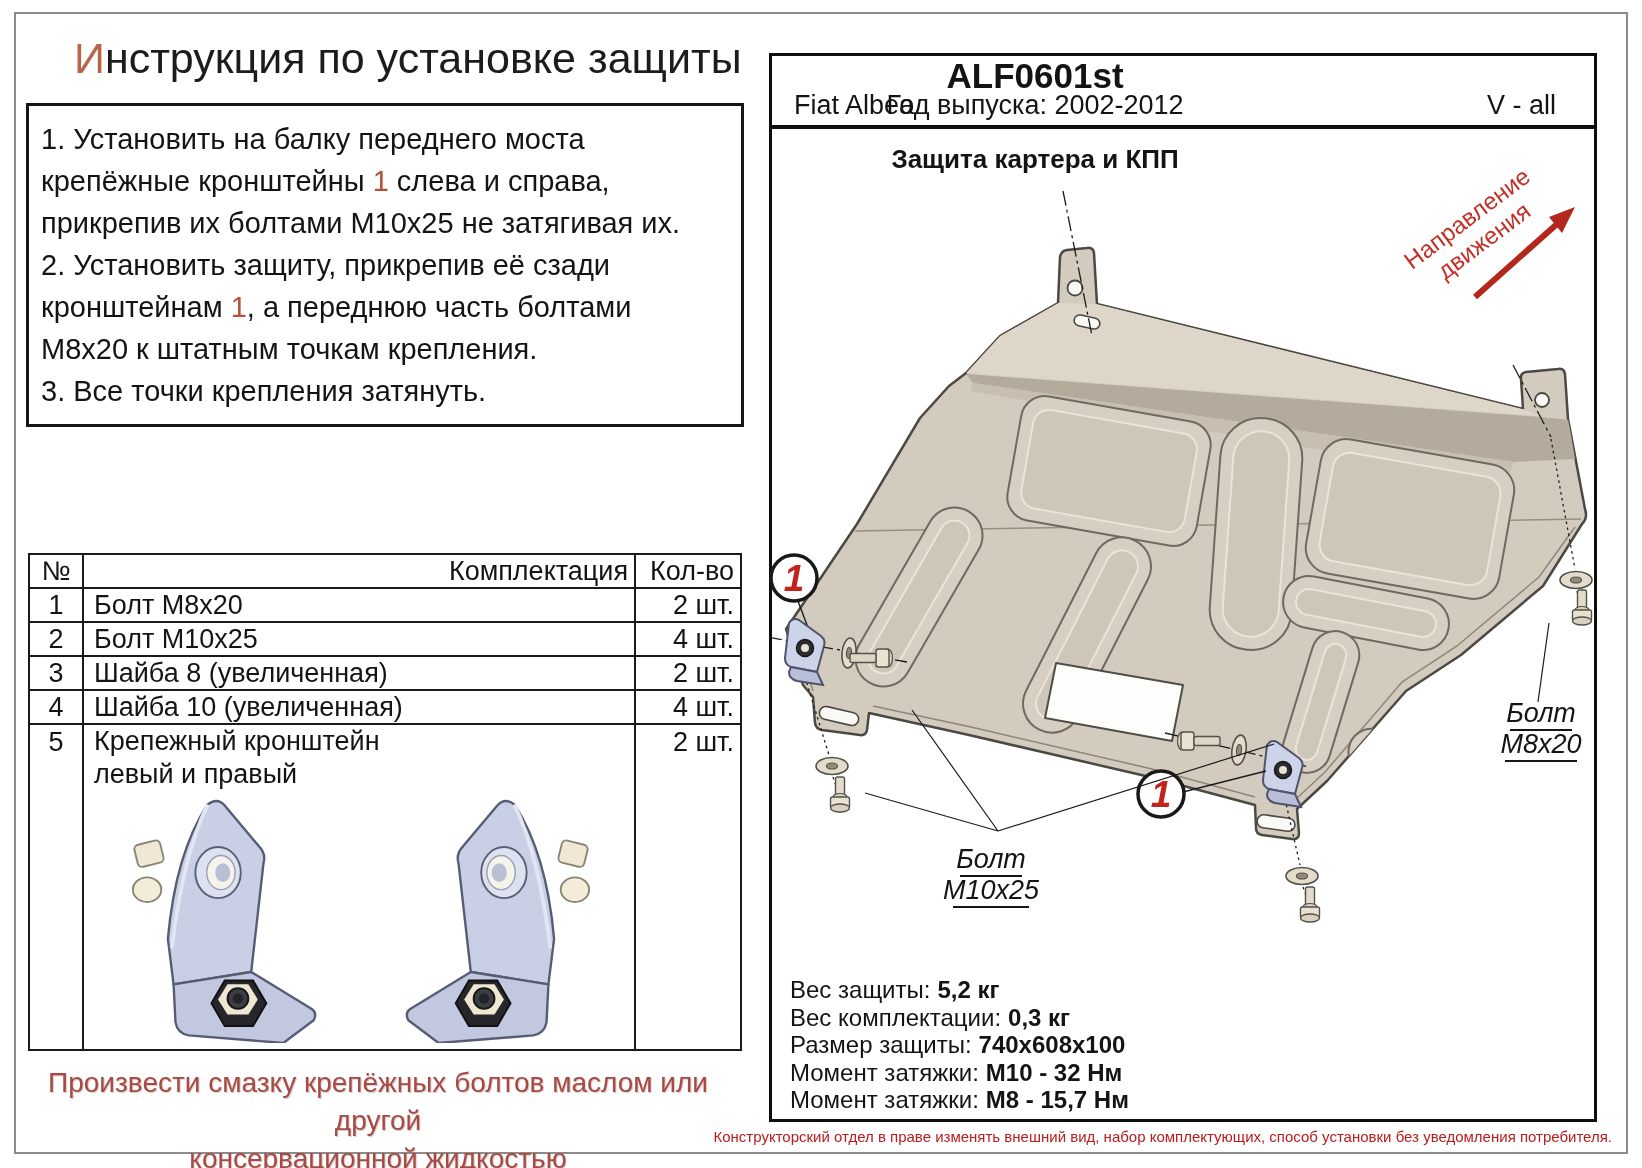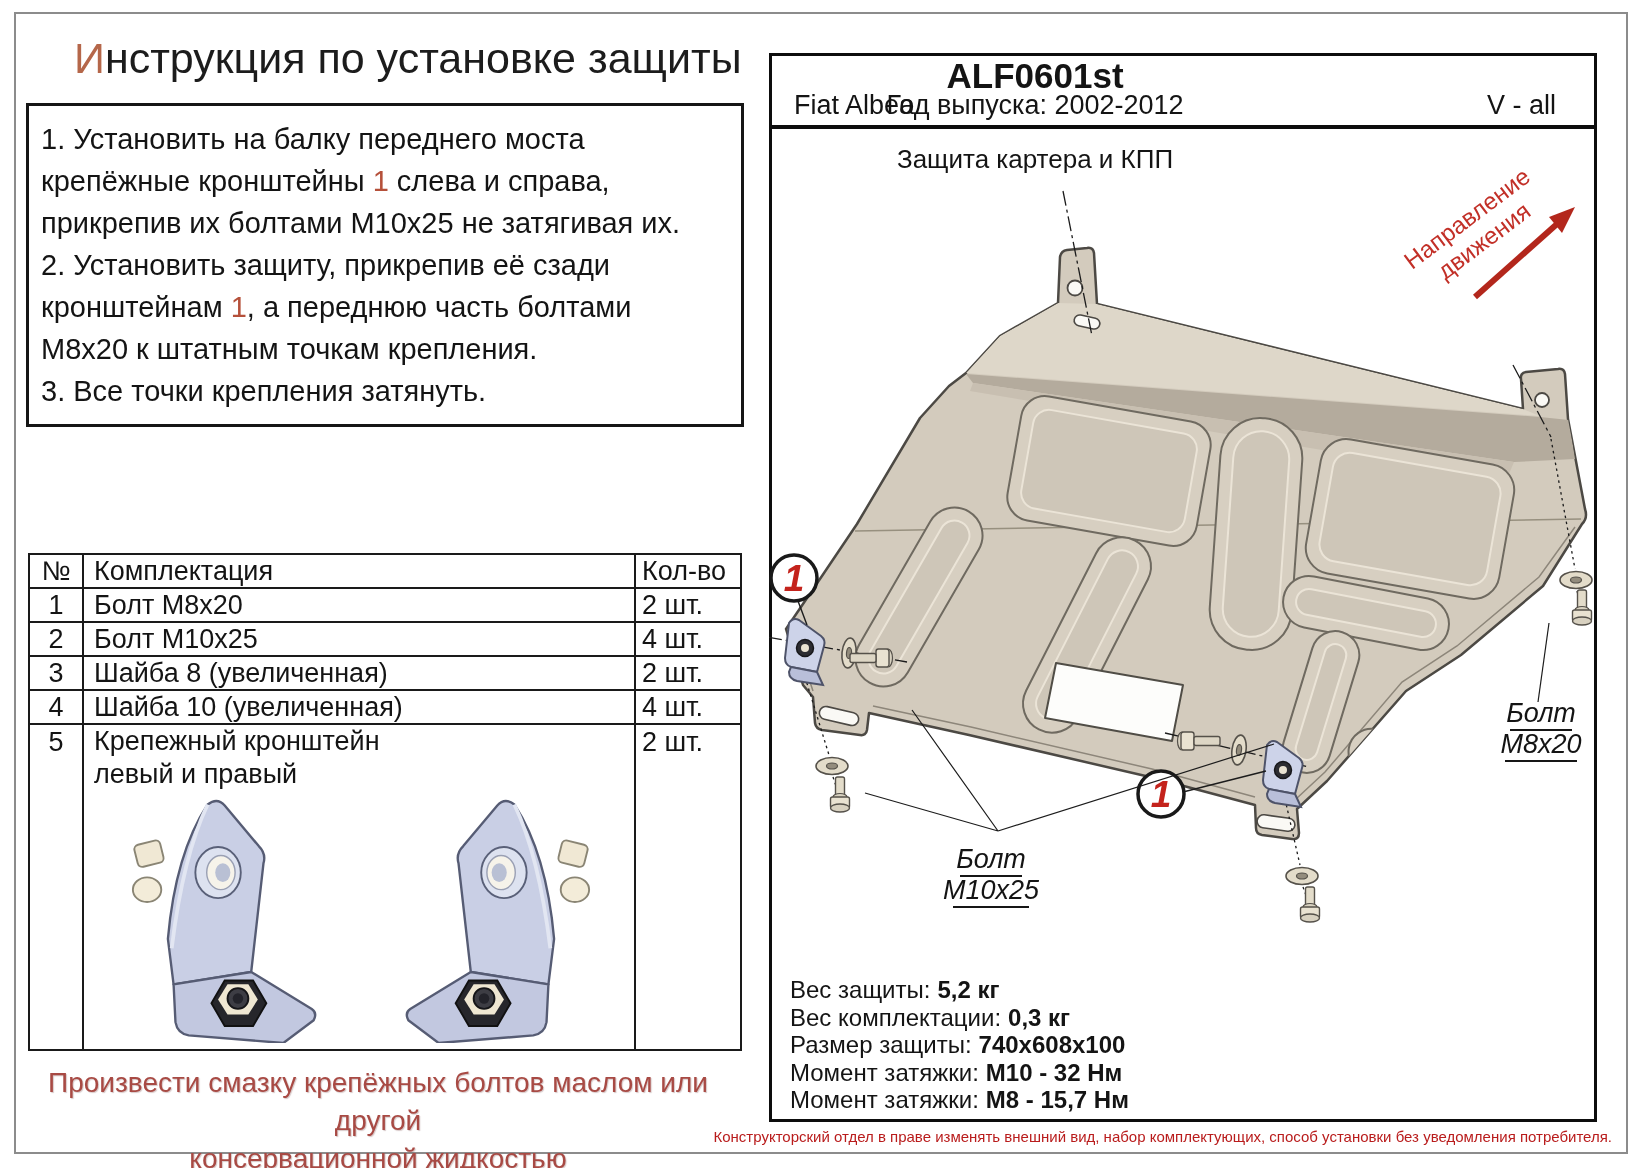--- a/index.html
+++ b/index.html
@@ -13,37 +13,37 @@
   .main-title{position:absolute;left:36px;top:34px;font-size:43px;color:#1c1c1c;white-space:nowrap;margin-left:38px;}
   .main-title .accent{color:#b5674a;}
   .instr-box{position:absolute;left:26px;top:103px;width:700px;
     border:3px solid #161616;padding:12px 0 12px 12px;font-size:29px;line-height:42px;background:#fff;}
   .instr-line{white-space:nowrap;}
   .instr-line .red{color:#b5503a;}
   .tbl{position:absolute;left:28px;top:553px;border-collapse:collapse;font-size:27px;background:#fff;}
   .tbl td{border:2px solid #1a1a1a;padding:0 6px;height:32px;}
   .td-num{width:40px;text-align:center;}
   .td-name{width:534px;text-align:left;padding-left:10px !important;}
-  .td-qty{width:92px;text-align:left;white-space:nowrap;}
-  .td-name-c{text-align:left;}
+  .td-qty{width:92px;text-align:right;white-space:nowrap;}
+  .td-name-c{text-align:right;}
   .row5 td{vertical-align:top;}
   .row5 .td-num,.row5 .td-qty{padding-top:2px;}
   .name-line{line-height:33px;white-space:nowrap;}
   .bracket-fig{display:block;margin:4px auto 6px auto;}
   .warning{position:absolute;left:20px;top:1064px;width:716px;text-align:center;
     font-size:28px;line-height:38px;color:#a84a44;text-shadow:1px 1px 1px rgba(90,30,30,.25);}
   
   .panel{position:absolute;left:769px;top:53px;width:828px;height:1069px;
     border:3px solid #0d0d0d;box-sizing:border-box;background:#fff;}
   .panel-header{position:absolute;left:0;top:0;width:100%;height:69px;border-bottom:4px solid #0d0d0d;}
   .p-code{position:absolute;left:32%;transform:translateX(-50%);top:0;font-size:35px;font-weight:bold;white-space:nowrap;}
   .p-model{position:absolute;left:22px;bottom:4px;font-size:27px;white-space:nowrap;}
   .p-years{position:absolute;left:32%;transform:translateX(-50%);bottom:4px;font-size:27px;white-space:nowrap;}
   .p-engine{position:absolute;right:38px;bottom:4px;font-size:27px;white-space:nowrap;}
-  .p-subtitle{position:absolute;left:32%;transform:translateX(-50%);top:88px;font-size:26px;white-space:nowrap;}
+  .p-subtitle{position:absolute;left:32%;transform:translateX(-50%);top:88px;font-size:26px;white-space:nowrap;font-weight:bold;}
   .drawing{position:absolute;left:769px;top:129px;width:828px;height:993px;pointer-events:none;}
   .specs{position:absolute;left:790px;top:976px;font-size:24px;line-height:27.5px;background:transparent;}
   .spec-line{white-space:nowrap;}
   .spec-line .val{margin-left:7px;font-weight:bold;}
   .spec-line .bv{font-weight:bold;}
   .footnote{position:absolute;right:30px;top:1128px;font-size:15px;color:#b91c1c;white-space:nowrap;}
 </style>
 </head>
 <body>
 

